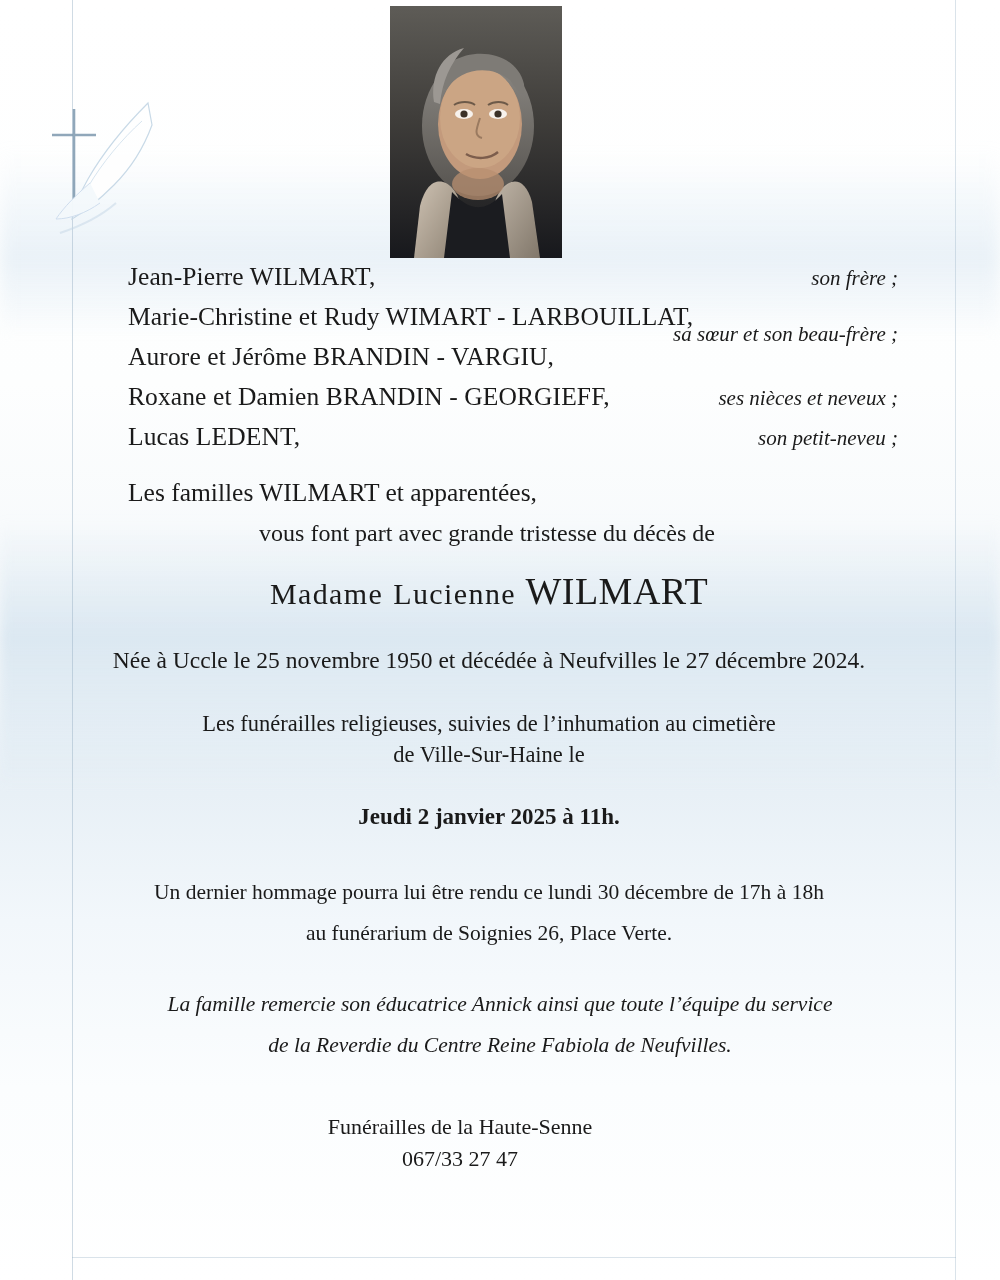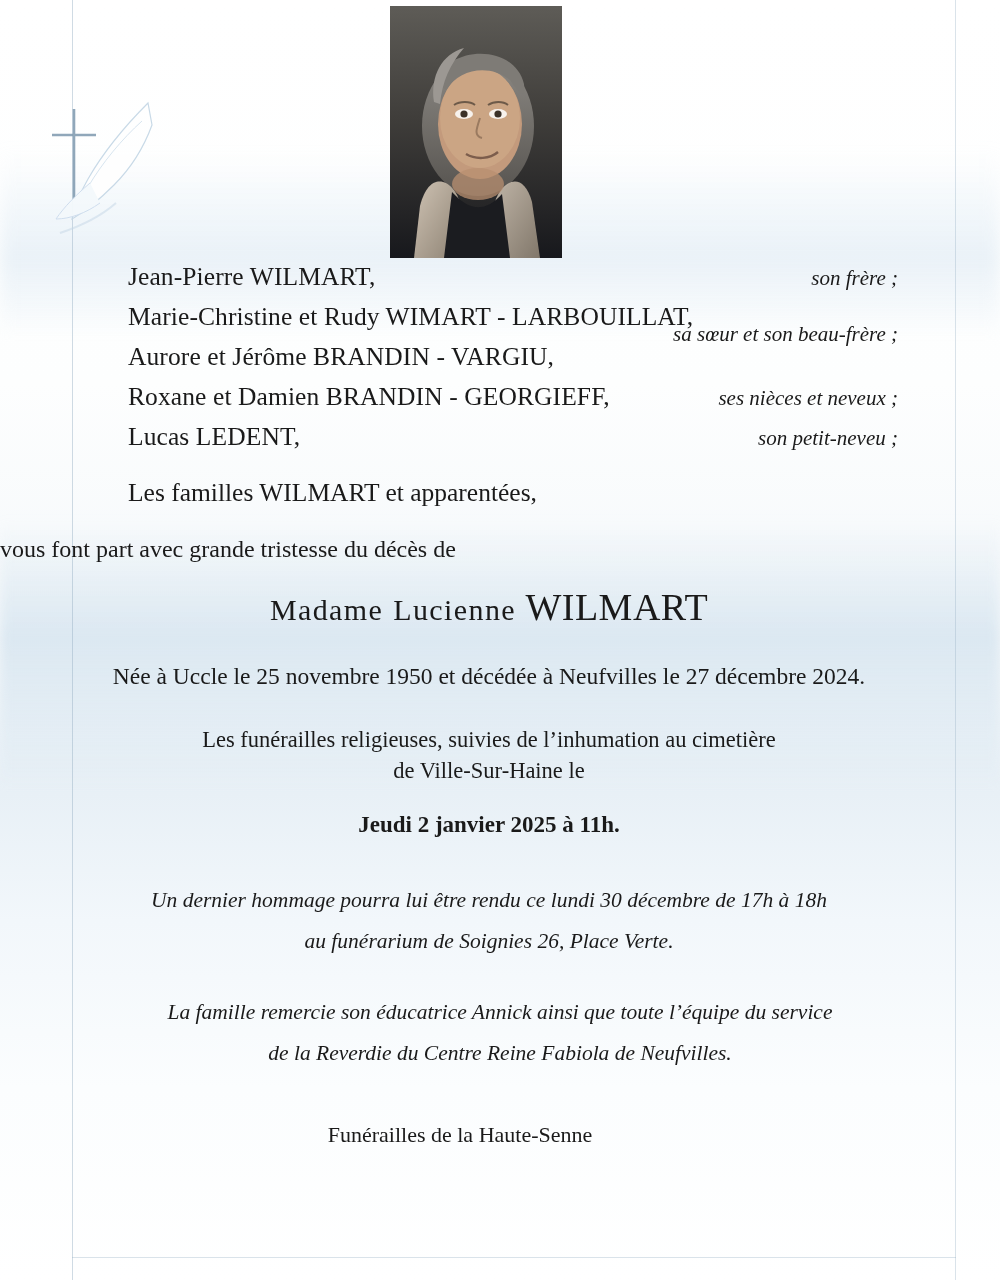--- a/index.html
+++ b/index.html
@@ -126,21 +126,22 @@
   .fam-rel.low {
     top: 20px;
   }
 
   .families {
     margin-top: 16px;
     padding-left: 128px;
     font-size: 25.5px;
   }
   .announce {
-    margin-top: 28px;
+    margin-top: 12px;
+    text-align: center;
     font-size: 24px;
     padding-right: 26px;
   }
   .deceased {
     margin-top: 22px;
     text-align: center;
     padding-right: 22px;
     font-size: 38px;
     letter-spacing: 0.5px;
     white-space: nowrap;
@@ -156,39 +157,38 @@
     font-size: 23.5px;
   }
   .funeral {
     margin-top: 34px;
     text-align: center;
     padding-right: 22px;
     font-size: 22.5px;
     line-height: 1.38;
   }
   .datetime {
-    margin-top: 26px;
+    margin-top: 34px;
     text-align: center;
     padding-right: 22px;
     font-size: 23px;
     font-weight: bold;
   }
   .reunion {
     margin-top: 28px;
     text-align: center;
     padding-right: 22px;
     font-size: 22px;
     font-style: italic;
   }
   .hommage {
     margin-top: 42px;
     text-align: center;
     padding-right: 22px;
     font-size: 21.5px;
-    font-style: italic;
     line-height: 1.9;
   }
   .thanks {
     margin-top: 30px;
     text-align: center;
     font-size: 21.5px;
     font-style: italic;
     line-height: 1.9;
   }
   .footer {
@@ -323,16 +323,17 @@
       <div>au funérarium de Soignies 26, Place Verte.</div>
     </div>
 
     <div class="thanks">
       <div>La famille remercie son éducatrice Annick ainsi que toute l’équipe du service</div>
       <div>de la Reverdie du Centre Reine Fabiola de Neufvilles.</div>
     </div>
 
     <div class="footer">
       <div>Funérailles de la Haute-Senne</div>
+      <div>067/33 27 47</div>
     </div>
 
   </div>
 </div>
 
 </body></html>

